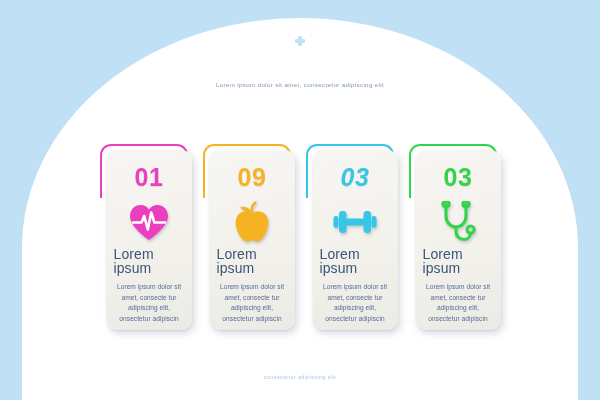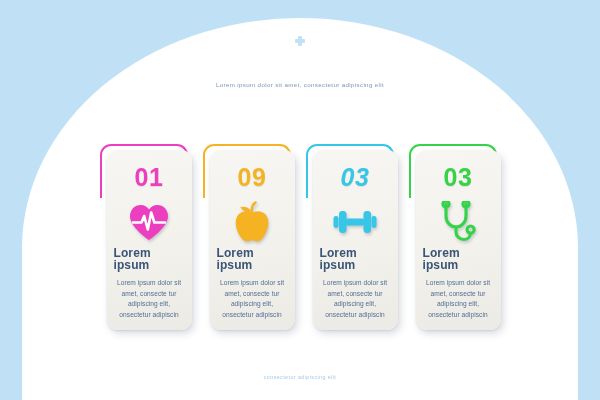--- a/index.html
+++ b/index.html
@@ -135,22 +135,22 @@
     width: 46px;
     height: 44px;
     display: flex;
     align-items: center;
     justify-content: center;
   }
   .icon-box svg { display: block; filter: drop-shadow(1px 2px 1.5px rgba(90,95,110,0.30)); }
 
   .card-title {
     margin-top: 3px;
-    font-size: 12px;
-    font-weight: bold;
+    font-size: 14px;
+    font-weight: normal;
     color: #3b5578;
     letter-spacing: 0.1px;
     line-height: 1;
   }
   .card-body {
     margin-top: 7px;
     font-size: 6.6px;
     line-height: 1.62;
     color: #526e93;
     text-align: center;

